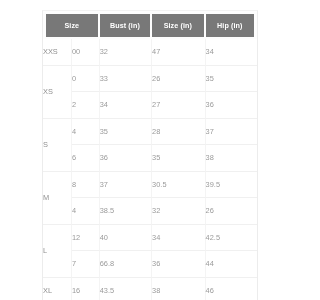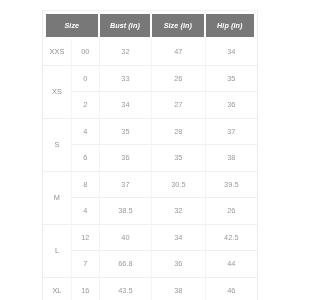--- a/index.html
+++ b/index.html
@@ -46,34 +46,32 @@
     color: #ffffff;
     font-size: 7.2px;
     font-weight: bold;
     letter-spacing: 0.1px;
     text-align: center;
     padding: 7px 0 7px 0;
     border-right: 2px solid #fdfdfd;
     border-bottom: 2px solid #fdfdfd;
     border-top: 3px solid #fdfdfd;
     white-space: nowrap;
-    font-style: italic;
   }
   thead tr th:first-child {
     border-left: 3px solid #fdfdfd;
   }
   thead tr th:last-child {
     border-right: 3px solid #fdfdfd;
   }
 
   
   tbody td {
     font-size: 7.4px;
     color: #9a9a9a;
-    text-align: center;
     height: 25.5px;
     padding: 0;
     background: #ffffff;
     border-bottom: 1px solid #f0f0f0;
     border-right: 1px solid #f4f4f4;
     vertical-align: middle;
     white-space: nowrap;
   }
   tbody td:last-child {
     border-right: none;

